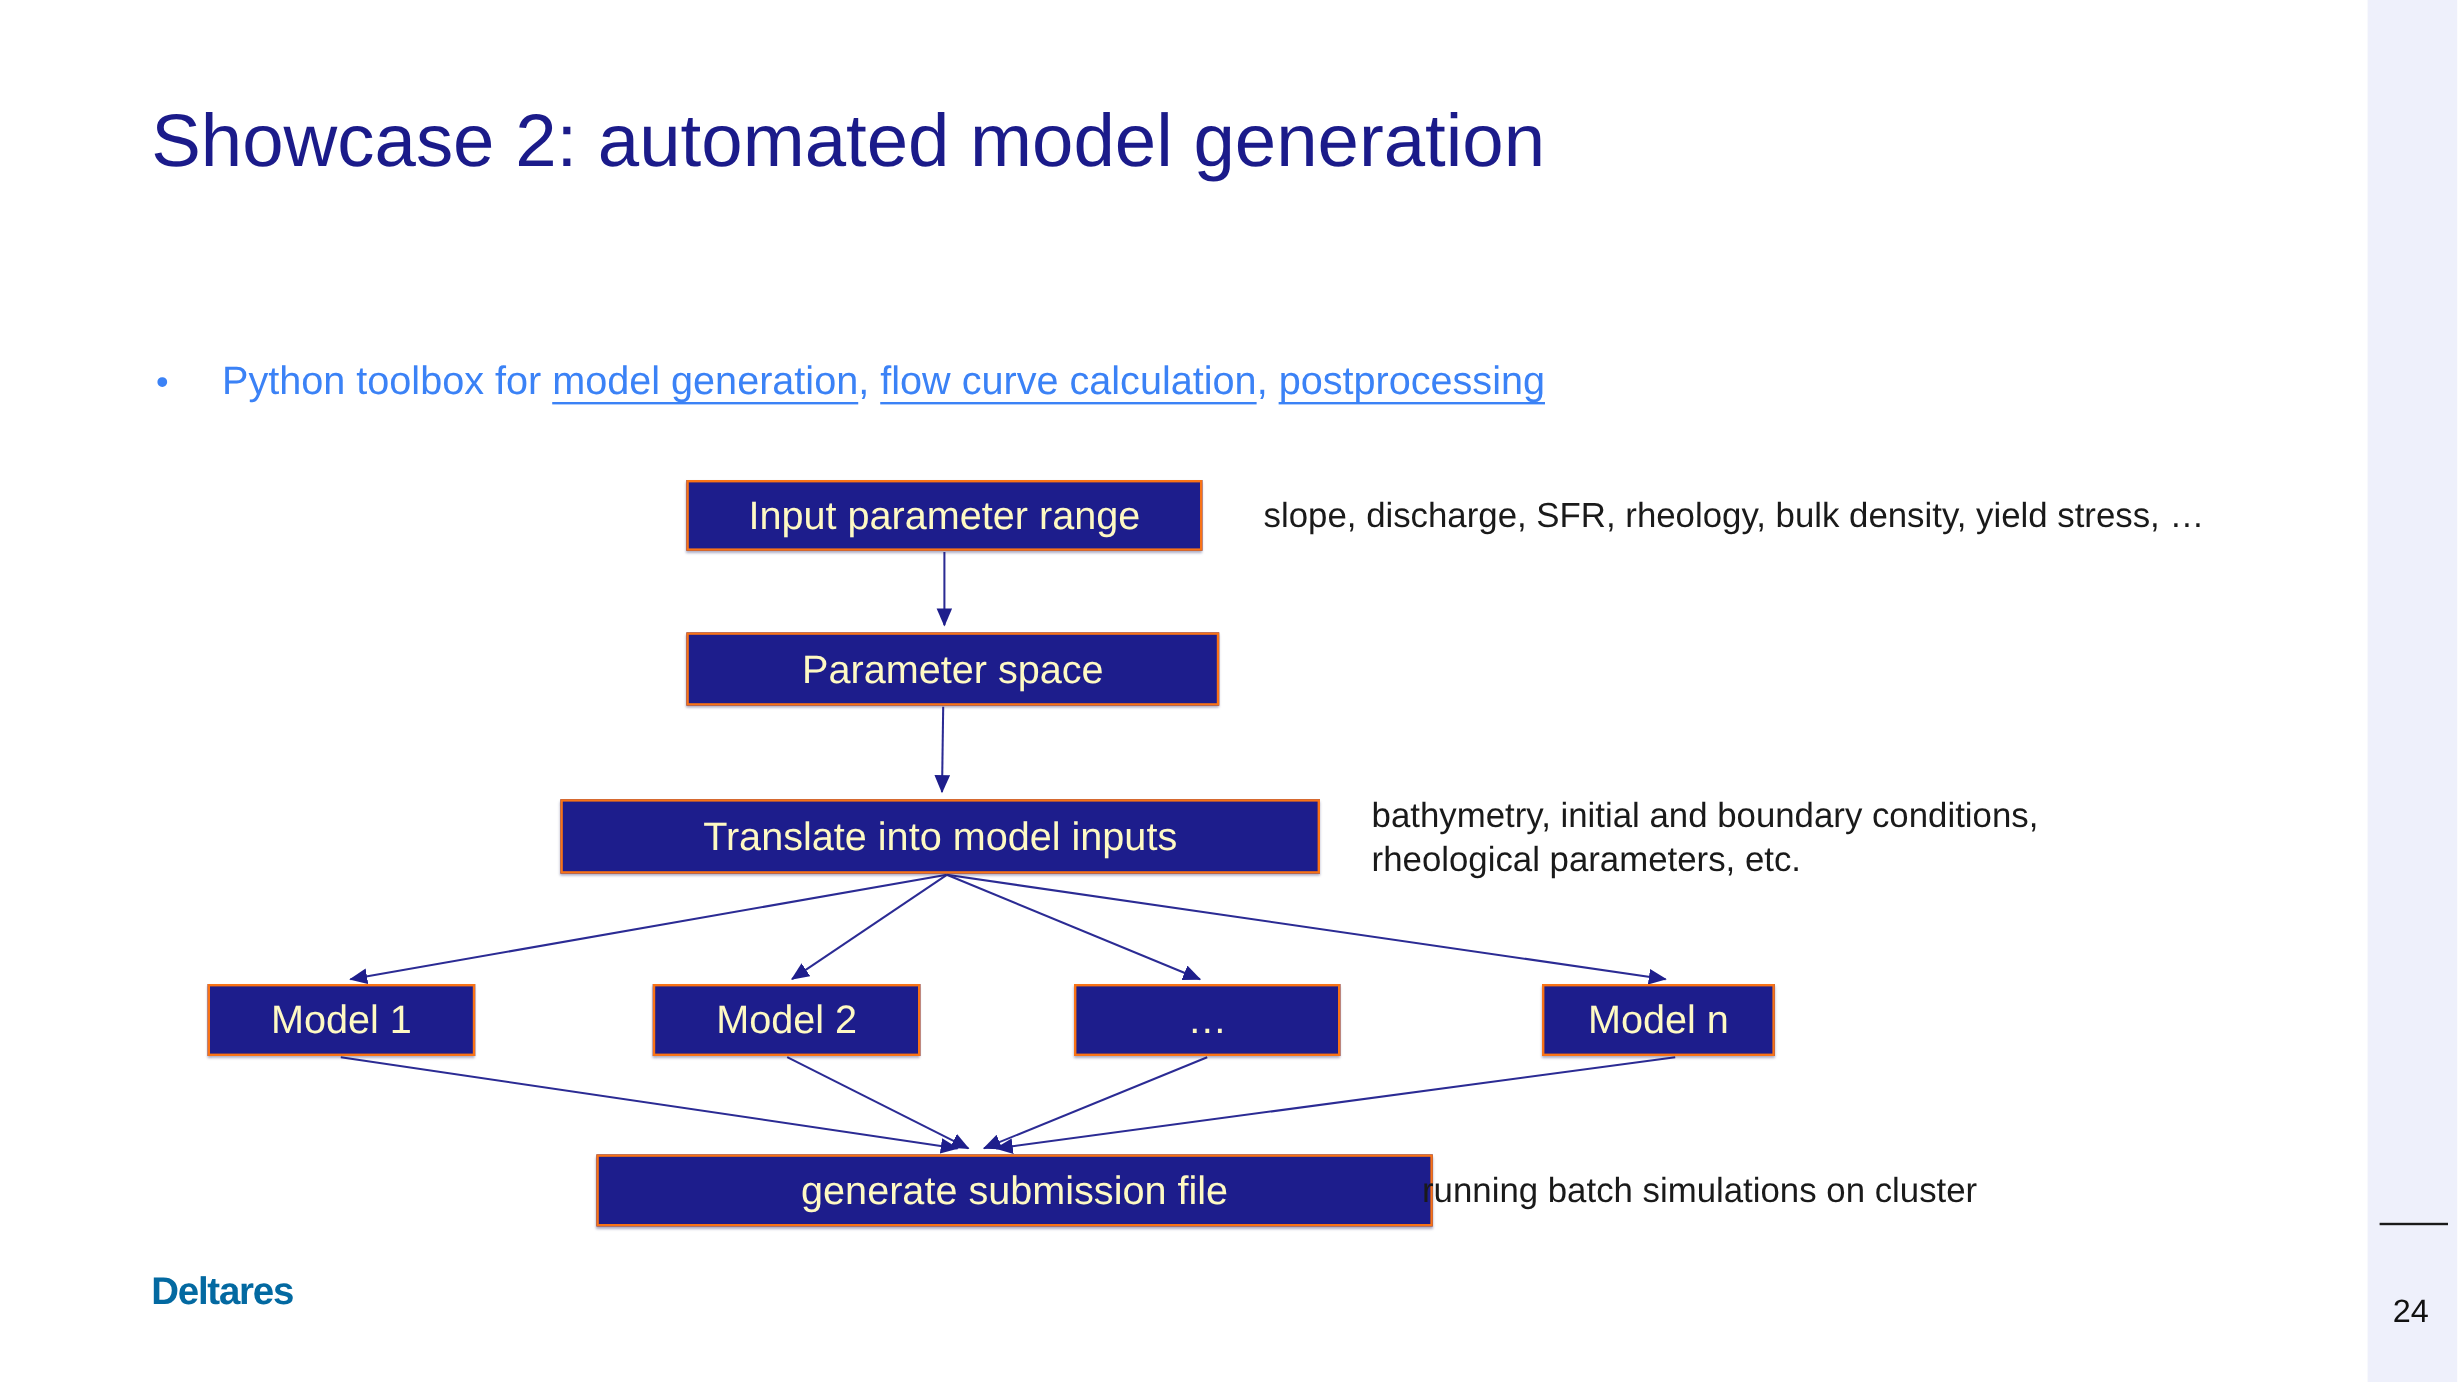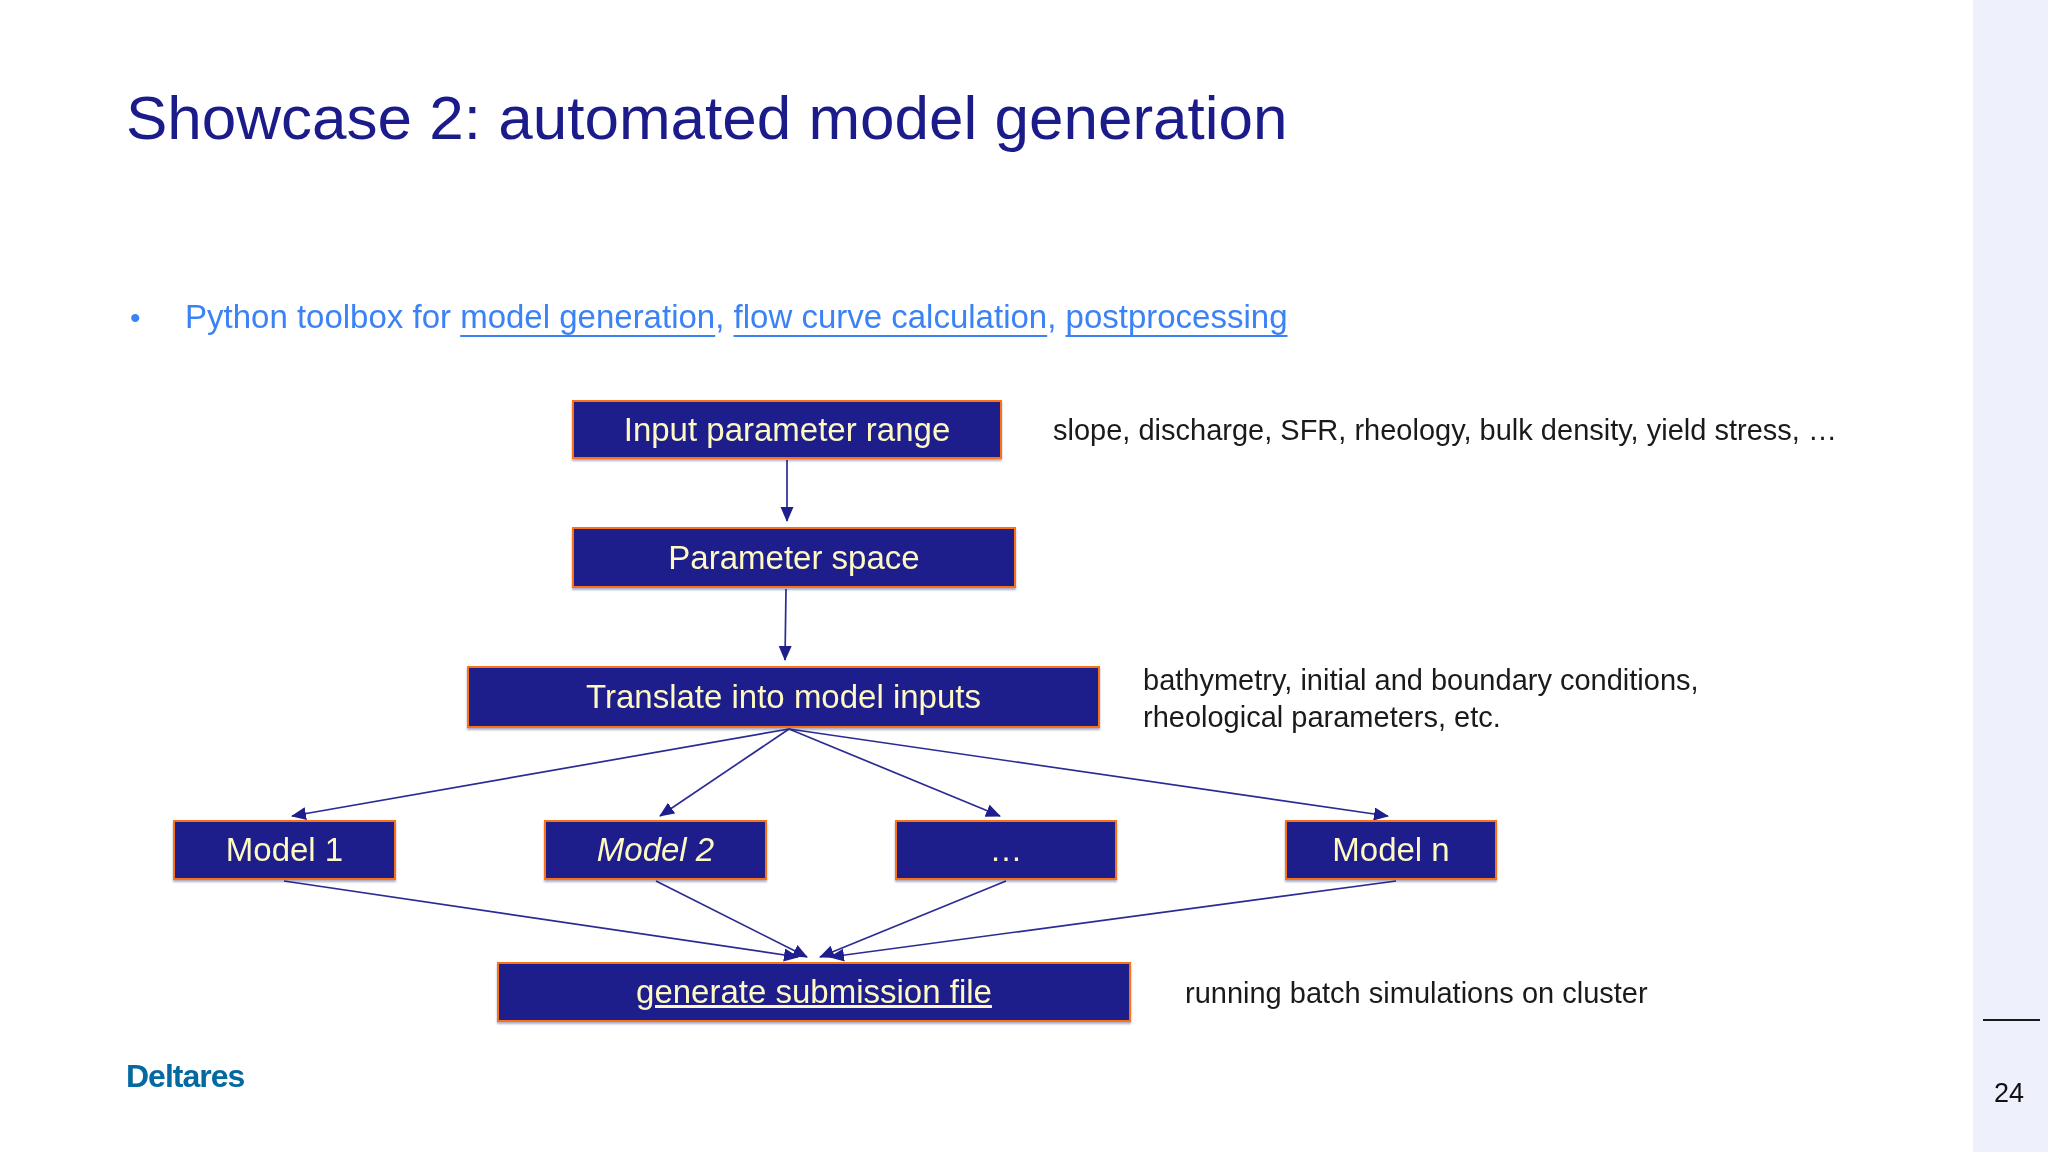--- a/index.html
+++ b/index.html
@@ -54,24 +54,24 @@
     display: flex;
     align-items: center;
     justify-content: center;
     white-space: nowrap;
     box-shadow: 0 2px 2px rgba(20,20,90,0.35);
   }
   .n-input   { left: 572px;  top: 400px; width: 430px; height: 59px; }
   .n-space   { left: 572px;  top: 527px; width: 444px; height: 61px; }
   .n-trans   { left: 467px;  top: 666px; width: 633px; height: 62px; }
   .n-m1      { left: 173px;  top: 820px; width: 223px; height: 60px; }
-  .n-m2      { left: 544px;  top: 820px; width: 223px; height: 60px; font-style: italic; }
+  .n-m2      { left: 544px;  top: 820px; width: 223px; height: 60px; }
   .n-mdots   { left: 895px;  top: 820px; width: 222px; height: 60px; }
-  .n-mn      { left: 1285px; top: 820px; width: 212px; height: 60px; }
-  .n-gen     { left: 497px;  top: 962px; width: 634px; height: 60px; text-decoration: underline; }
+  .n-mn      { left: 1285px; top: 820px; width: 194px; height: 60px; }
+  .n-gen     { left: 497px;  top: 962px; width: 697px; height: 60px; }
   .annotation {
     position: absolute;
     font-size: 29px;
     line-height: 37px;
     color: #1a1a1a;
     white-space: nowrap;
   }
   .a-input  { left: 1053px; top: 412px; }
   .a-trans  { left: 1123px; top: 662px; margin-left: 20px; }
   .a-submit { left: 1185px; top: 975px; }

